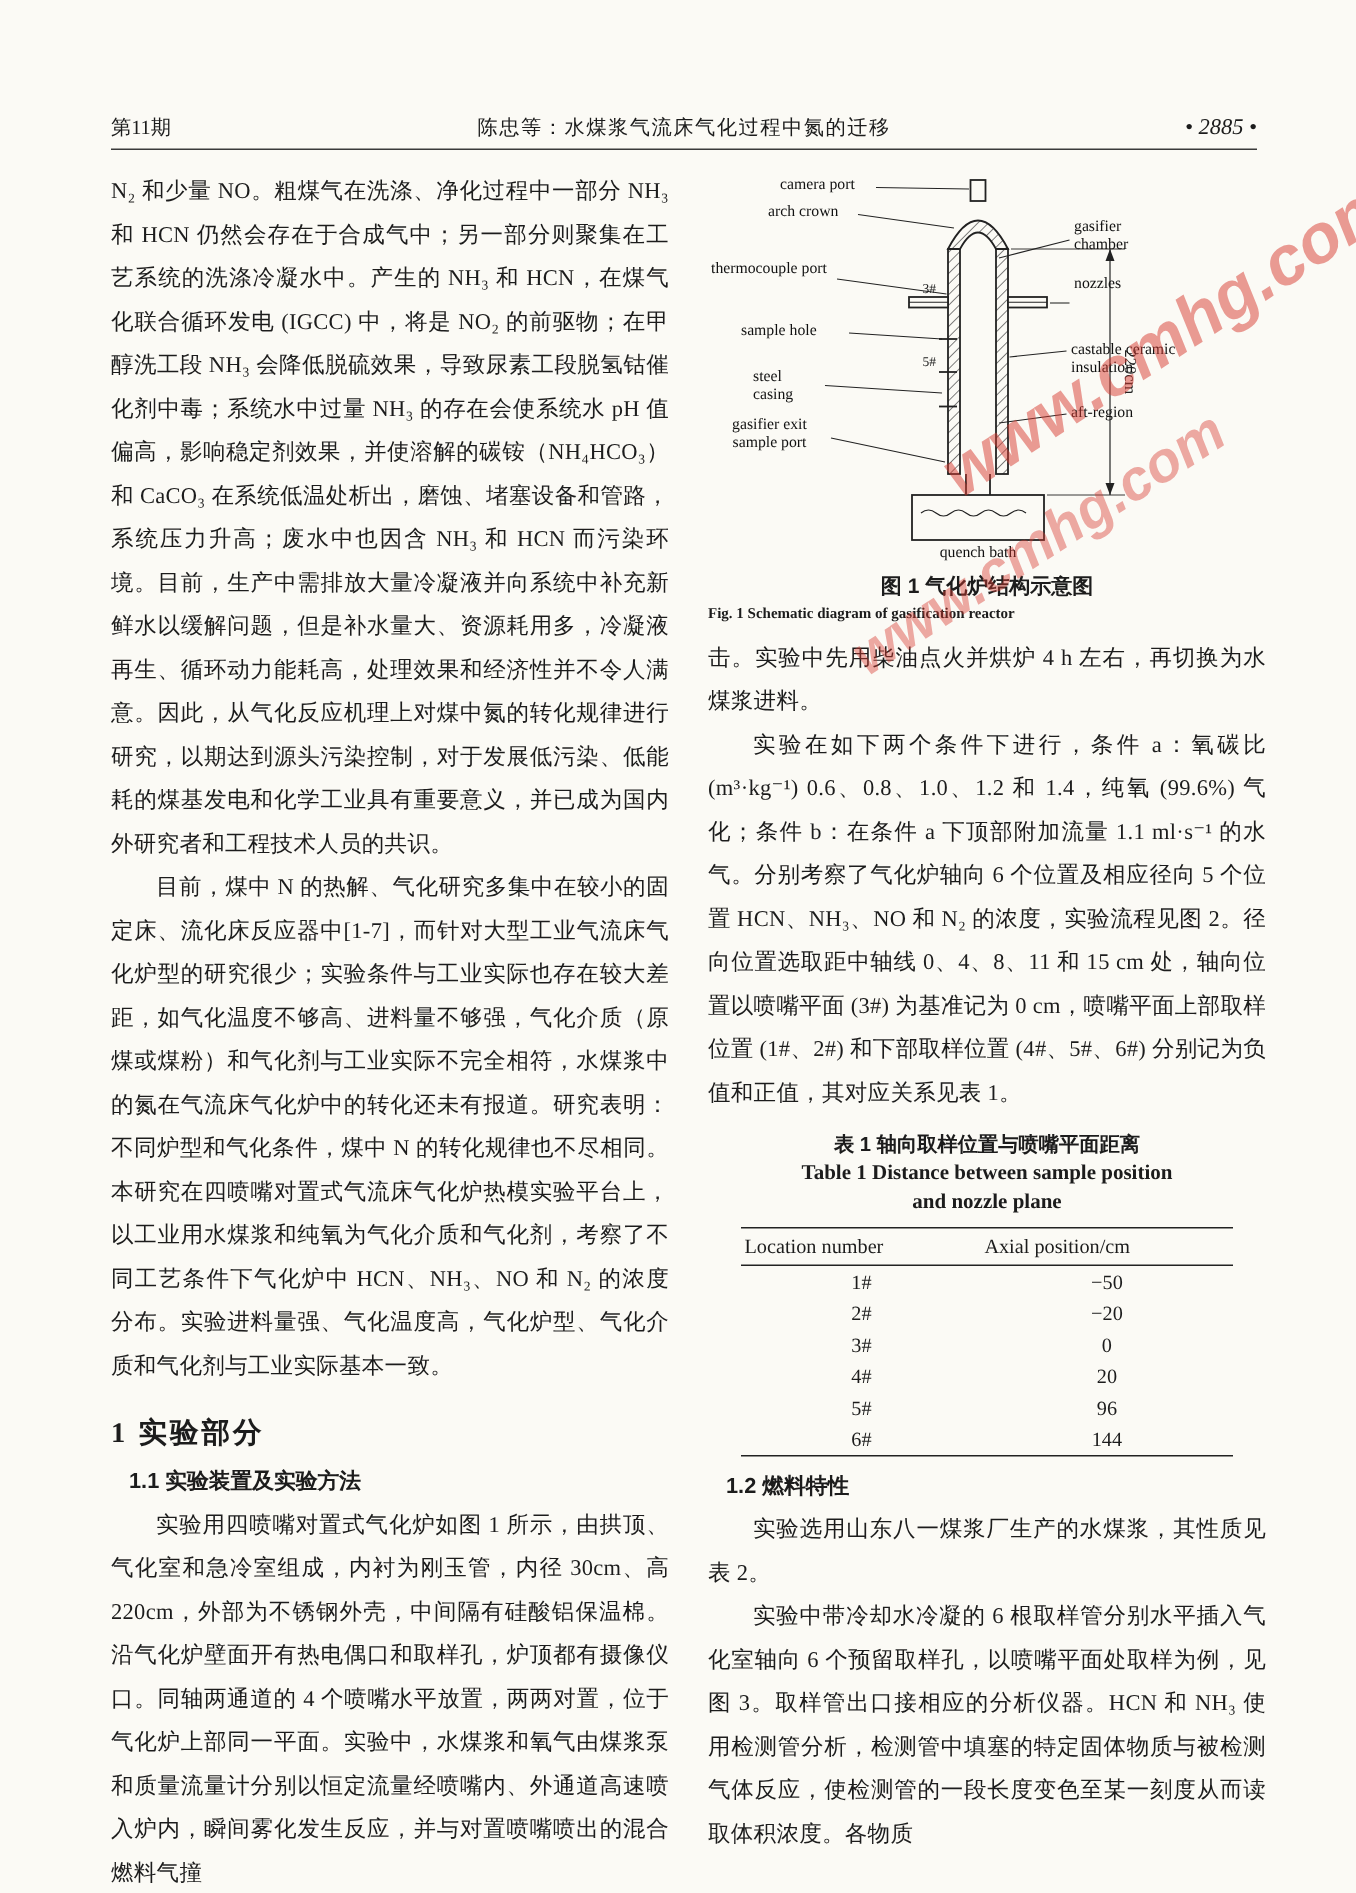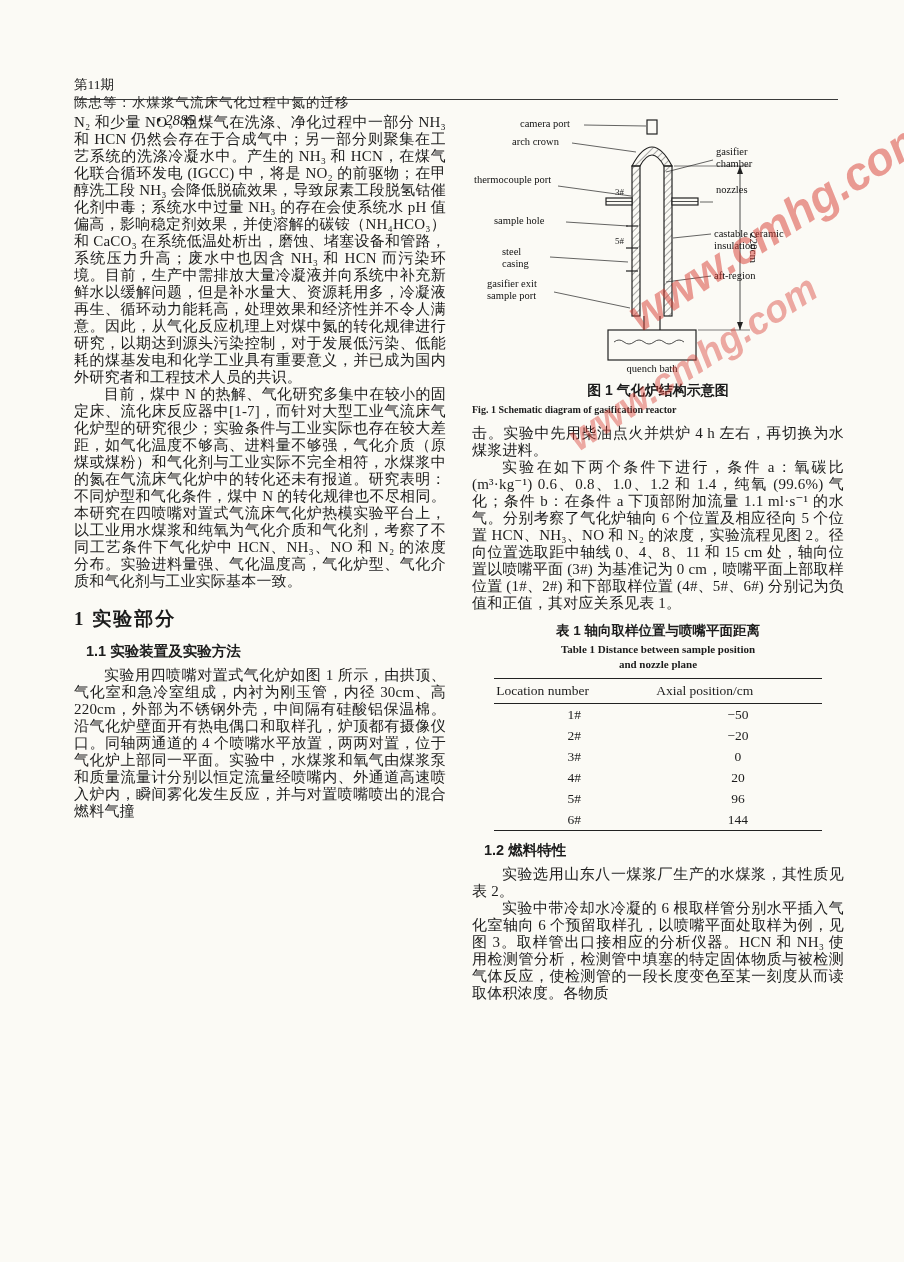--- a/index.html
+++ b/index.html
@@ -8,35 +8,34 @@
     position: relative;
     background: #fbfaf5;
     overflow: hidden;
     font-family: "Liberation Serif", "DejaVu Serif", serif;
     color: #1c1c1c;
   }
   .header {
     position: absolute; top: 76px; left: 74px; right: 66px;
     display: flex; align-items: baseline;
     font-size: 13.5px;
-    flex-direction: column;
   }
   .h-issue { width: 130px; }
   .h-title { flex: 1; text-align: center; letter-spacing: 1px; }
   .h-page { width: 130px; text-align: right; font-style: italic; font-size: 15px; }
   .header-rule {
     position: absolute; top: 99px; left: 74px; right: 66px;
     border-top: 1.2px solid #3a3a3a;
   }
   .col { position: absolute; top: 114px; width: 372px; }
   .col-left { left: 74px; }
   .col-right { left: 472px; }
   p {
     margin: 0; text-align: justify;
-    font-size: 15px; line-height: 17px;
+    font-size: 15px; line-height: 29px;
     letter-spacing: 0.2px;
   }
   p.ind { text-indent: 2em; }
   h2.sec {
     font-family: Liberation Serif, serif;
     font-size: 19px; font-weight: 700;
     margin: 16px 0 10px 0; letter-spacing: 2px;
   }
   h3.sub {
     font-family: "Liberation Sans", sans-serif;
@@ -55,37 +54,37 @@
   }
   .fl-camera { left: 48px; top: 2px; }
   .fl-arch { left: 40px; top: 20px; }
   .fl-chamber { left: 244px; top: 30px; width: 62px; }
   .fl-thermo { left: 2px; top: 58px; width: 82px; }
   .fl-nozzles { left: 244px; top: 68px; }
   .fl-samplehole { left: 22px; top: 99px; }
   .fl-castable { left: 242px; top: 112px; width: 72px; }
   .fl-steel { left: 30px; top: 130px; width: 44px; }
   .fl-aft { left: 242px; top: 154px; text-align: right; }
-  .fl-exit { left: 15px; top: 162px; width: 78px; }
+  .fl-exit { left: 2px; top: 162px; width: 78px; text-align: center; }
   .fl-quench { left: 136px; top: 247px; width: 88px; text-align: center; }
   .fig-cap-cn {
     text-align: center; font-family: "Liberation Sans", sans-serif;
     font-weight: 700; font-size: 14px; margin-top: 4px;
   }
   .fig-cap-en {
     text-align: left; font-weight: 700;
     font-size: 10px; margin-top: 4px; margin-bottom: 10px;
   }
   
   .tbl { margin: 10px 0 6px 0; }
   .tbl-cap-cn {
     text-align: center; font-family: "Liberation Sans", sans-serif;
     font-weight: 700; font-size: 13.5px;
   }
-  .tbl-cap-en { text-align: center; font-weight: 700; font-size: 11px; margin-top: 3px; }
+  .tbl-cap-en { text-align: center; font-weight: 700; font-size: 14px; margin-top: 3px; }
   table.data {
     width: 88%; margin: 8px auto 4px auto;
     border-collapse: collapse;
     border-top: 1.6px solid #222; border-bottom: 1.6px solid #222;
     font-size: 13.5px;
   }
   table.data th {
     font-weight: 400; border-bottom: 1px solid #222;
     padding: 4px 2px; text-align: left;
   }

